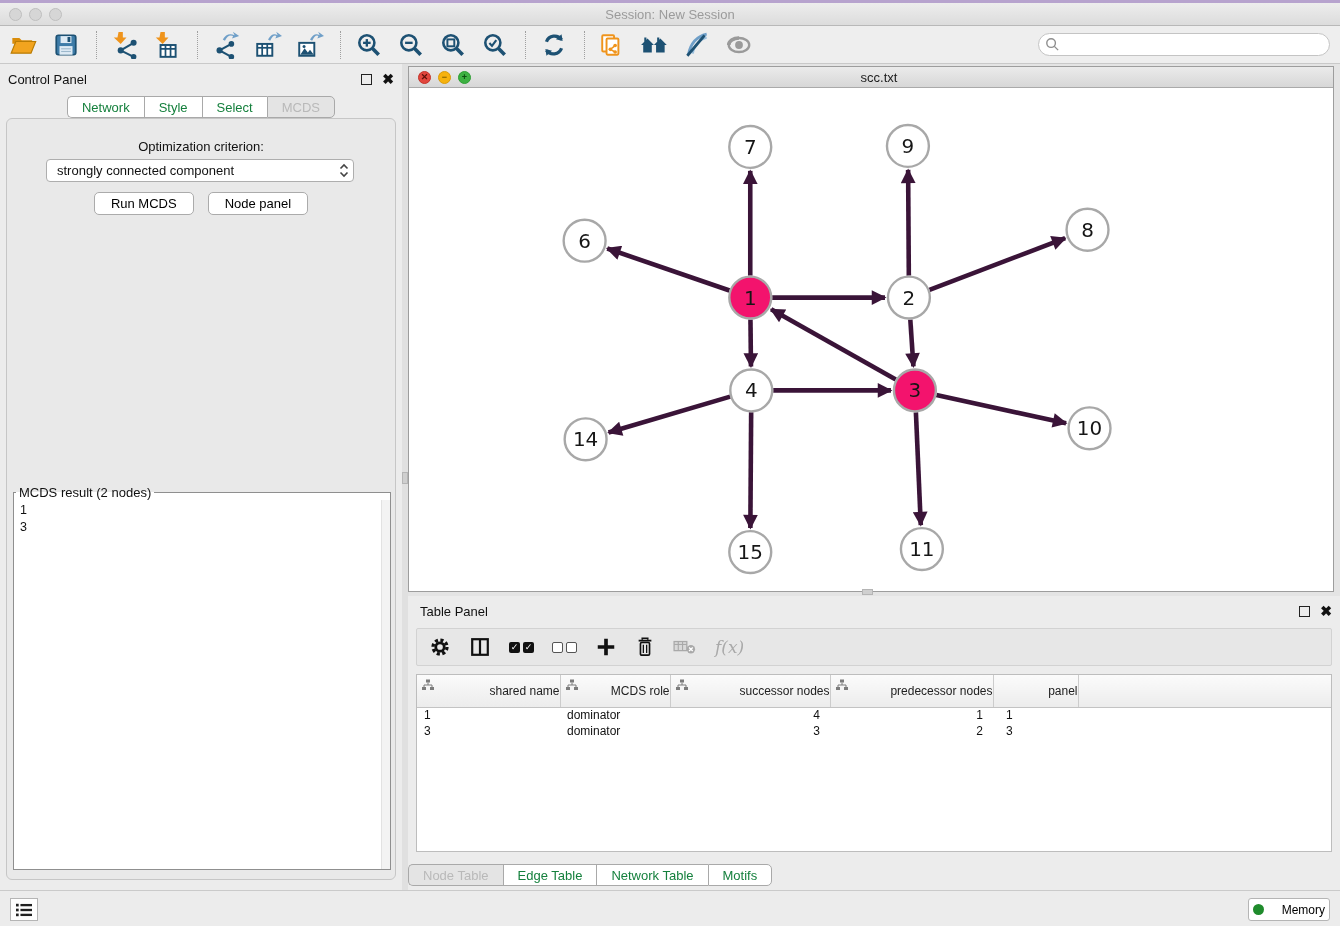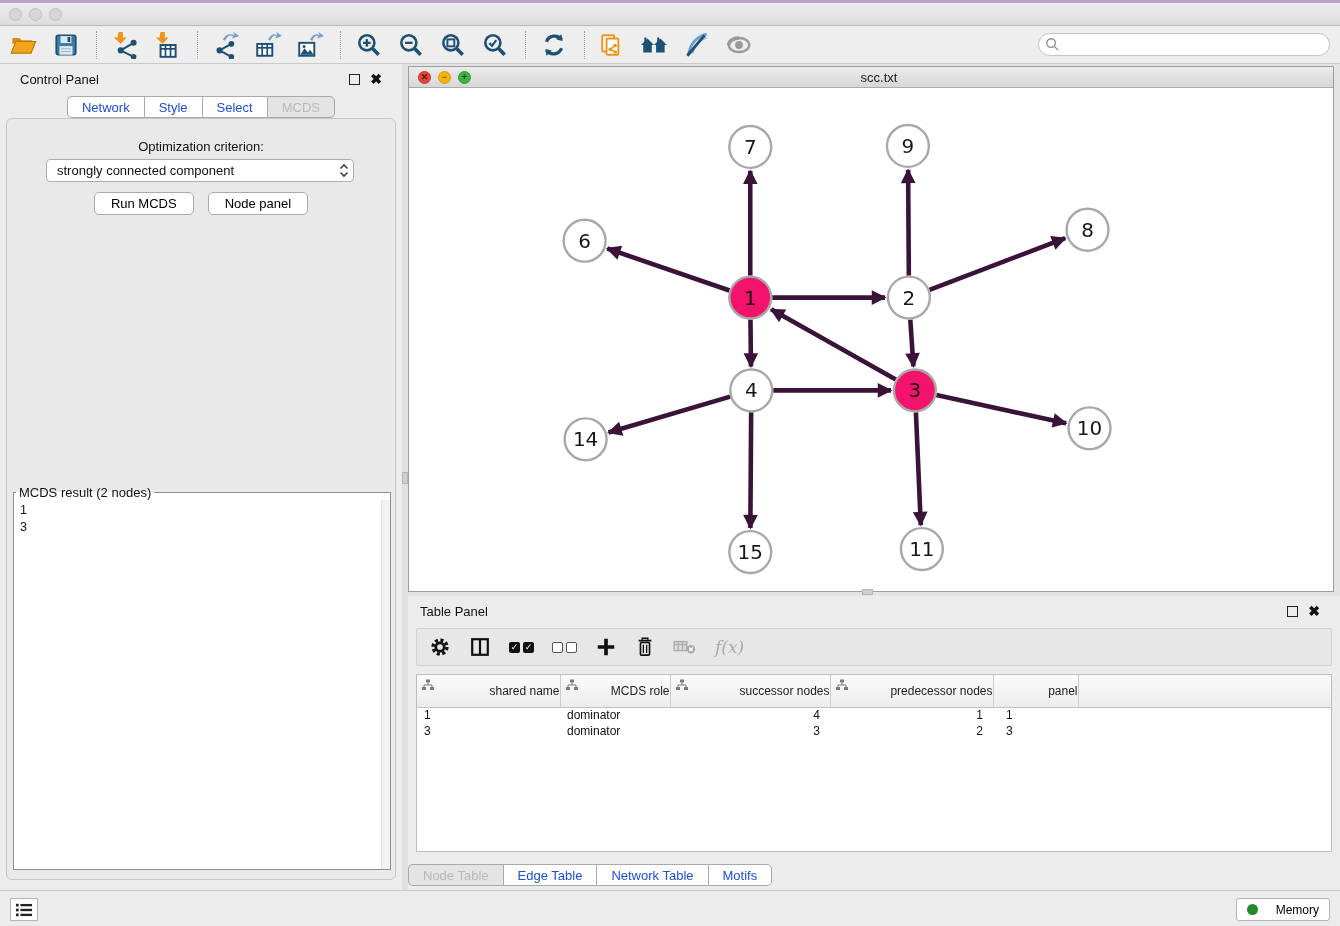--- a/index.html
+++ b/index.html
@@ -21,27 +21,27 @@
   .tsep { width:1px; height:28px; border-left:1px dotted #9f9f9f; margin:0 12px 0 4px; }
   .search-wrap { position:absolute; right:10px; top:7px; width:292px; height:23px; background:#fff;
     border:1px solid #c4c4c4; border-radius:12px; display:flex; align-items:center; padding-left:6px; }
   .search-wrap input { border:none; outline:none; flex:1; height:18px; font-size:13px; background:transparent; font-family:"Liberation Sans",sans-serif; }
 
   
   .main { position:absolute; top:64px; left:0; right:0; height:826px; background:#e4e4e4; }
 
   
   .control-panel { position:absolute; left:0; top:0; width:402px; height:826px; background:#ececec; }
-  .panel-head { position:absolute; top:2px; left:0; right:0; height:26px; display:flex; align-items:center; padding:0 20px; }
+  .panel-head { position:absolute; top:2px; left:0; right:0; height:26px; display:flex; align-items:center; padding:0 8px; }
   .panel-head .ph-title { flex:1; font-size:13px; color:#111; }
   .float-btn { width:11px; height:11px; border:1.5px solid #222; background:transparent; margin-right:10px; }
   .close-btn { font-size:14px; font-weight:bold; color:#111; line-height:11px; background:none; border:none; }
   .cp-tabs { position:absolute; top:32px; left:0; right:0; display:flex; justify-content:center; }
   .tab { height:22px; padding:0 14px; background:#fff; border:1px solid #a9a9a9; border-right:none;
-    font-size:13px; display:flex; align-items:center; color:#1d4ed8; }
+    font-size:13px; display:flex; align-items:center; color:#15803d; }
   .tab:first-child { border-radius:5px 0 0 5px; }
   .tab:last-child { border-right:1px solid #a9a9a9; border-radius:0 5px 5px 0; }
   .tab.selected { background:#e4e4e4; color:#b9b9b9; }
   .cp-content { position:absolute; top:54px; left:6px; right:6px; bottom:10px;
     background:#e9e9e9; border:1px solid #c6c6c6; border-radius:6px; }
   .opt-label { position:absolute; top:20px; left:0; right:0; text-align:center; font-size:13px; }
   .criterion-select { position:absolute; top:40px; left:39px; width:308px; height:23px; background:#fff;
     border:1px solid #aeaeae; border-radius:4px; display:flex; align-items:center; padding:0 4px 0 10px; font-size:13px; }
   .criterion-select .sel-val { flex:1; }
   .btn-row { position:absolute; top:73px; left:0; right:0; display:flex; justify-content:center; gap:14px; }
@@ -92,32 +92,33 @@
   .grid td.al { text-align:left; padding-left:7px; }
   .grid td.ar { text-align:right; padding-right:10px; }
   .grid td.nm { text-align:left; padding-left:13px; }
 
   .tp-tabs { position:absolute; top:268px; left:0; right:0; display:flex; }
 
   
   .statusbar { position:absolute; bottom:0; left:0; right:0; height:36px; background:#ececec; border-top:1px solid #cacaca; }
   .list-btn { position:absolute; left:10px; top:7px; width:28px; height:23px; background:#fff; border:1px solid #b5b5b5; display:flex; align-items:center; justify-content:center; }
   .mem-btn { position:absolute; right:10px; top:7px; height:23px; background:#fff; border:1px solid #b5b5b5; border-radius:3px;
-    display:flex; align-items:center; gap:18px; padding:0 10px; font-size:12px; }
+    display:flex; align-items:center; gap:18px; padding:0 4px; font-size:12px; }
   .mem-dot { width:11px; height:11px; border-radius:50%; background:#1f8b2c; }
 </style>
 </head>
 <body>
 
 <div class="accent-strip"></div>
 
 <div class="titlebar">
   <span class="tl-dot" style="left:9px"></span>
   <span class="tl-dot" style="left:29px"></span>
   <span class="tl-dot" style="left:49px"></span>
+  <div class="win-title">Session: New Session</div>
 </div>
 
 <div class="toolbar">
   <button class="tbtn">
     <svg width="28" height="28" viewBox="0 0 24 24">
       <path d="M2 6 h6 l2 2 h9 v3 H2 z" fill="#d98c0a"></path>
       <path d="M1 19 L5 9 h17 l-4 10 z" fill="#f2a41f" stroke="#b97c04" stroke-width="1"></path>
     </svg>
   </button>
   <button class="tbtn">

